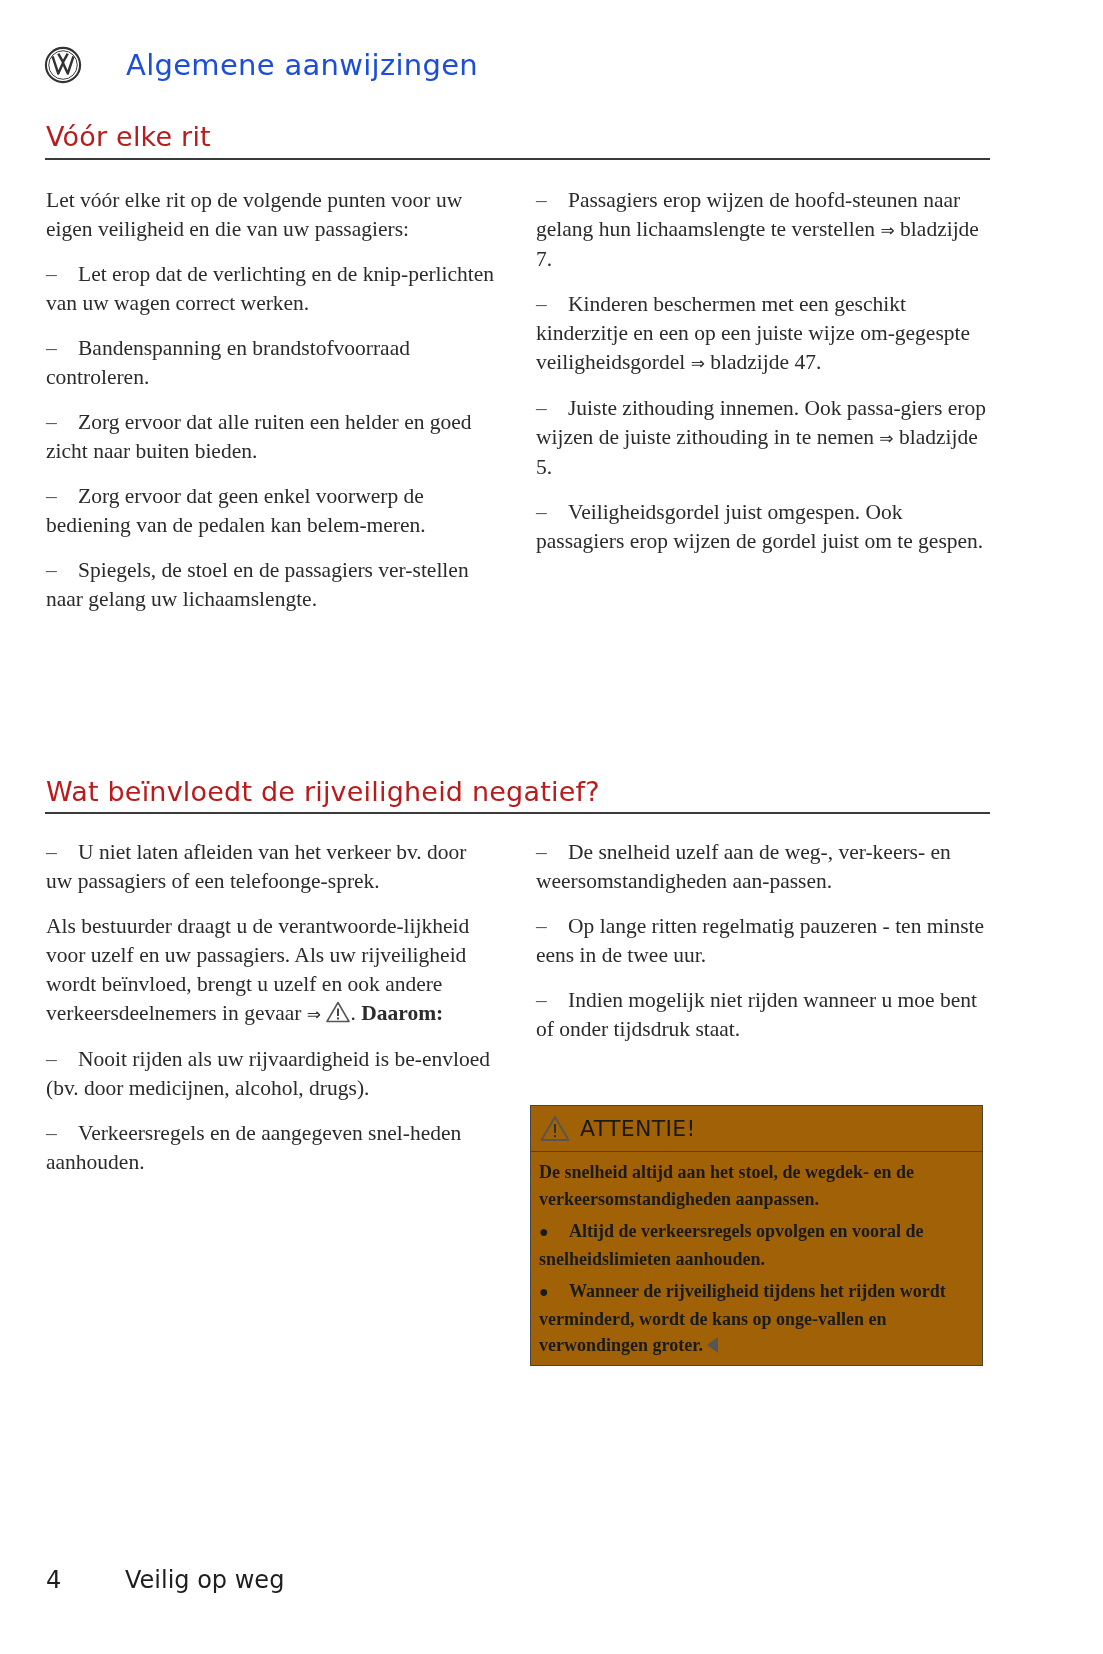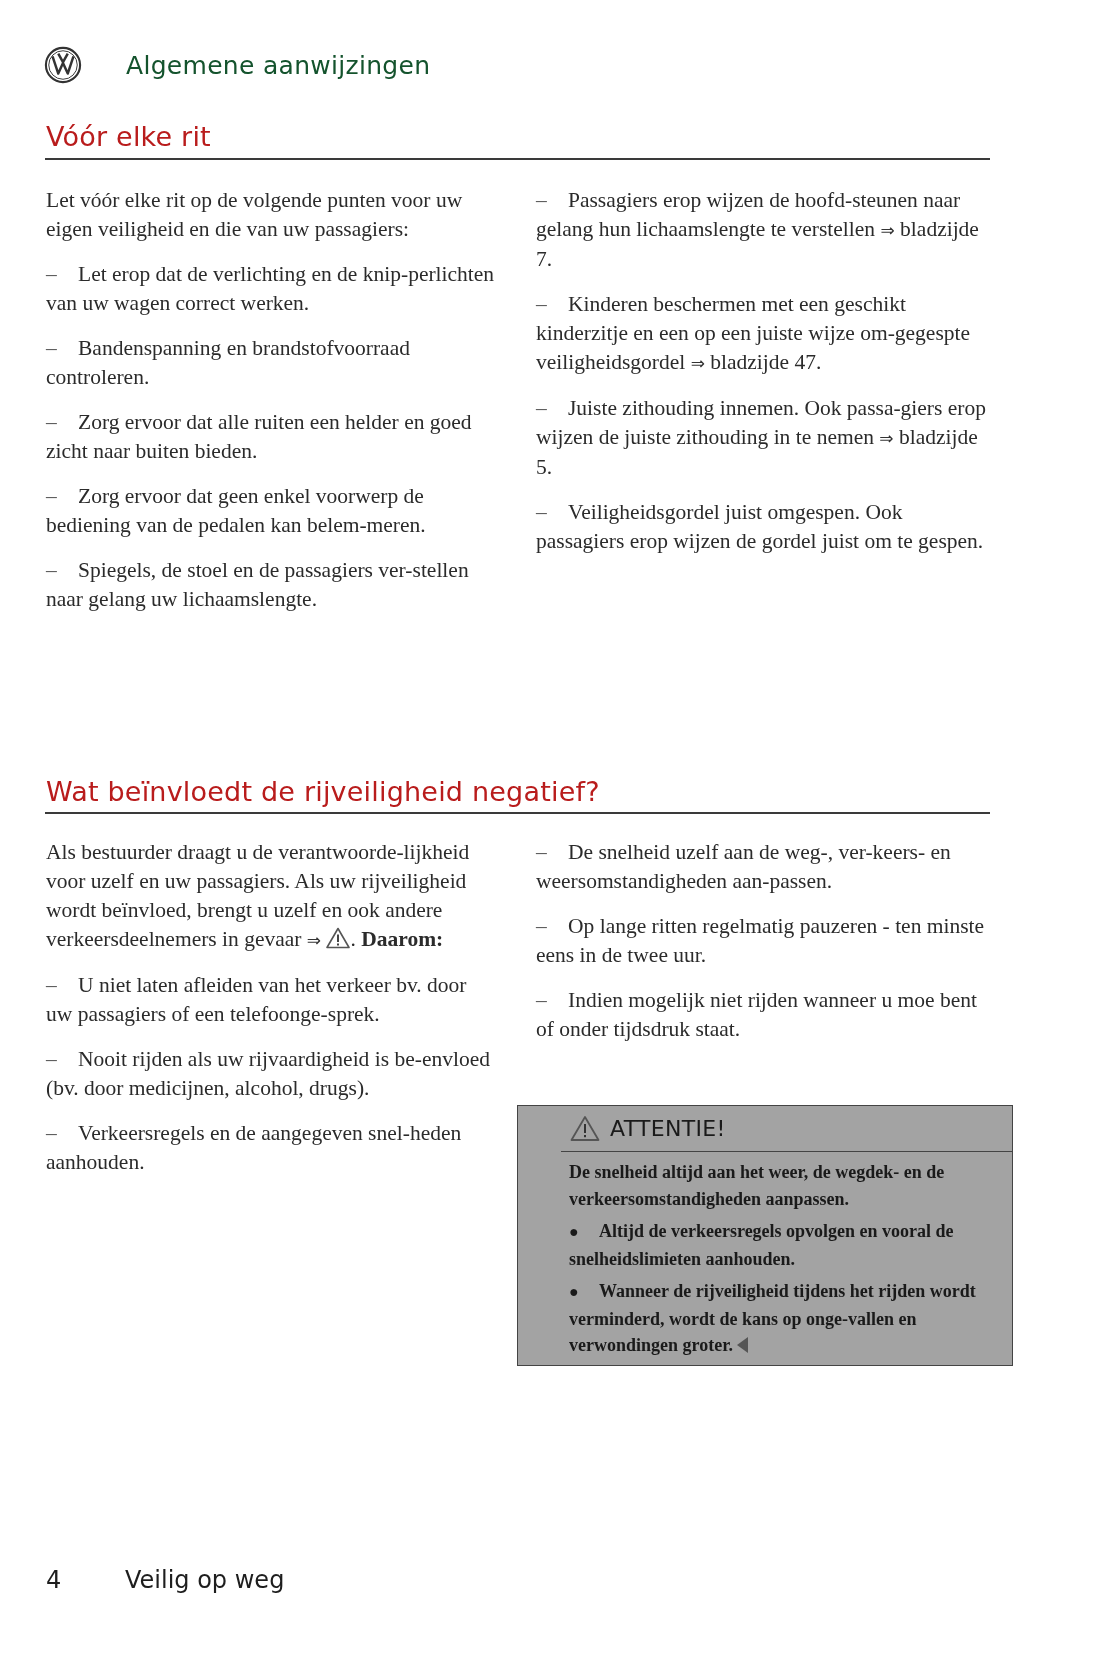--- a/index.html
+++ b/index.html
@@ -30,22 +30,22 @@
       display: flex;
       align-items: center;
     }
     .vw-logo {
       width: 38px;
       height: 38px;
       display: block;
     }
     .running-header-title {
       margin-left: 44px;
-      font-size: 25px;
-      color: #14532d;
+      font-size: 29px;
+      color: #1d4ed8;
       letter-spacing: 0.3px;
     }
 
     
     .section-heading {
       position: absolute;
       left: 46px;
       font-size: 27px;
       color: #b91c1c;
       letter-spacing: 0.2px;
@@ -96,26 +96,25 @@
       height: 22px;
       vertical-align: -3px;
     }
     .bold {
       font-weight: bold;
     }
 
     
     .warning-box {
       position: absolute;
-      left: 517px;
+      left: 530px;
       top: 1105px;
       width: 451px;
       border: 1.5px solid #444;
-      background: #a3a3a3;
-      padding-left: 43px;
+      background: #a16207;
     }
     .warning-header {
       height: 45px;
       display: flex;
       align-items: center;
       padding-left: 9px;
       border-bottom: 1.5px solid #444;
     }
     .warning-header svg {
       width: 30px;
@@ -189,47 +188,47 @@
   <p><span class="dash">–</span><span>Passagiers erop wijzen de hoofd-steunen naar gelang hun lichaamslengte te verstellen</span> <span class="ref-arrow">⇒</span> <span>bladzijde 7.</span></p>
   <p><span class="dash">–</span><span>Kinderen beschermen met een geschikt kinderzitje en een op een juiste wijze om-gegespte veiligheidsgordel</span> <span class="ref-arrow">⇒</span> <span>bladzijde 47.</span></p>
   <p><span class="dash">–</span><span>Juiste zithouding innemen. Ook passa-giers erop wijzen de juiste zithouding in te nemen</span> <span class="ref-arrow">⇒</span> <span>bladzijde 5.</span></p>
   <p><span class="dash">–</span><span>Veiligheidsgordel juist omgespen. Ook passagiers erop wijzen de gordel juist om te gespen.</span></p>
 </div>
 
 <div class="section-heading sans" style="top:776px;">Wat beïnvloedt de rijveiligheid negatief?</div>
 <div class="section-rule" style="top:812px;"></div>
 
 <div class="col serif" style="left:46px; top:838px;">
+  <p><span class="dash">–</span><span>U niet laten afleiden van het verkeer bv. door uw passagiers of een telefoonge-sprek.</span></p>
   <p><span>Als bestuurder draagt u de verantwoorde-lijkheid voor uzelf en uw passagiers. Als uw rijveiligheid wordt beïnvloed, brengt u uzelf en ook andere verkeersdeelnemers in gevaar</span> <span class="ref-arrow">⇒</span> <svg class="inline-warn" viewBox="0 0 24 22">
         <path d="M12 1.5 L23 20.5 L1 20.5 Z" fill="none" stroke="#555" stroke-width="1.6" stroke-linejoin="round"></path>
         <rect x="11" y="7.5" width="2" height="7.5" fill="#444"></rect>
         <rect x="11" y="16.5" width="2" height="2" fill="#444"></rect>
       </svg><span>.</span> <span class="bold">Daarom:</span></p>
-  <p><span class="dash">–</span><span>U niet laten afleiden van het verkeer bv. door uw passagiers of een telefoonge-sprek.</span></p>
   <p><span class="dash">–</span><span>Nooit rijden als uw rijvaardigheid is be-envloed (bv. door medicijnen, alcohol, drugs).</span></p>
   <p><span class="dash">–</span><span>Verkeersregels en de aangegeven snel-heden aanhouden.</span></p>
 </div>
 
 <div class="col serif" style="left:536px; top:838px;">
   <p><span class="dash">–</span><span>De snelheid uzelf aan de weg-, ver-keers- en weersomstandigheden aan-passen.</span></p>
   <p><span class="dash">–</span><span>Op lange ritten regelmatig pauzeren - ten minste eens in de twee uur.</span></p>
   <p><span class="dash">–</span><span>Indien mogelijk niet rijden wanneer u moe bent of onder tijdsdruk staat.</span></p>
 </div>
 
 <div class="warning-box">
   <div class="warning-header">
     <svg viewBox="0 0 30 27">
       <path d="M15 2 L28.5 25 L1.5 25 Z" fill="none" stroke="#555" stroke-width="1.8" stroke-linejoin="round"></path>
       <rect x="14" y="9" width="2" height="9" fill="#333"></rect>
       <rect x="14" y="20" width="2" height="2.2" fill="#333"></rect>
     </svg>
     <span class="warning-title sans">ATTENTIE!</span>
   </div>
   <div class="warning-body serif">
-    <p>De snelheid altijd aan het weer, de wegdek- en de verkeersomstandigheden aanpassen.</p>
+    <p>De snelheid altijd aan het stoel, de wegdek- en de verkeersomstandigheden aanpassen.</p>
     <p><span class="bullet">●</span><span>Altijd de verkeersregels opvolgen en vooral de snelheidslimieten aanhouden.</span></p>
     <p><span class="bullet">●</span><span>Wanneer de rijveiligheid tijdens het rijden wordt verminderd, wordt de kans op onge-vallen en verwondingen groter.</span><span class="end-mark"></span></p>
   </div>
 </div>
 
 <div class="footer sans">
   <span class="footer-page">4</span>
   <span>Veilig op weg</span>
 </div>
 

